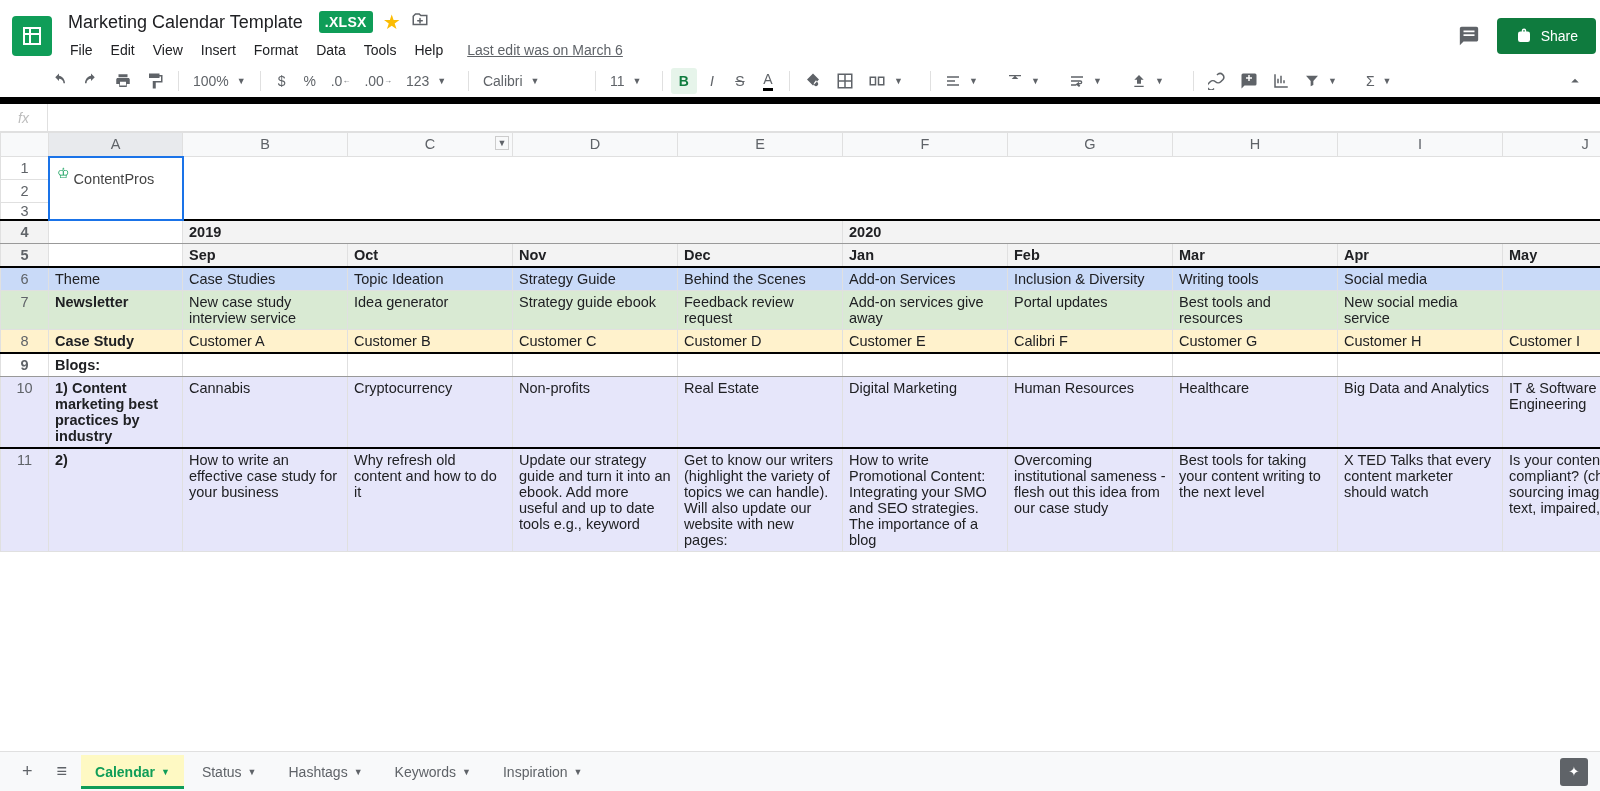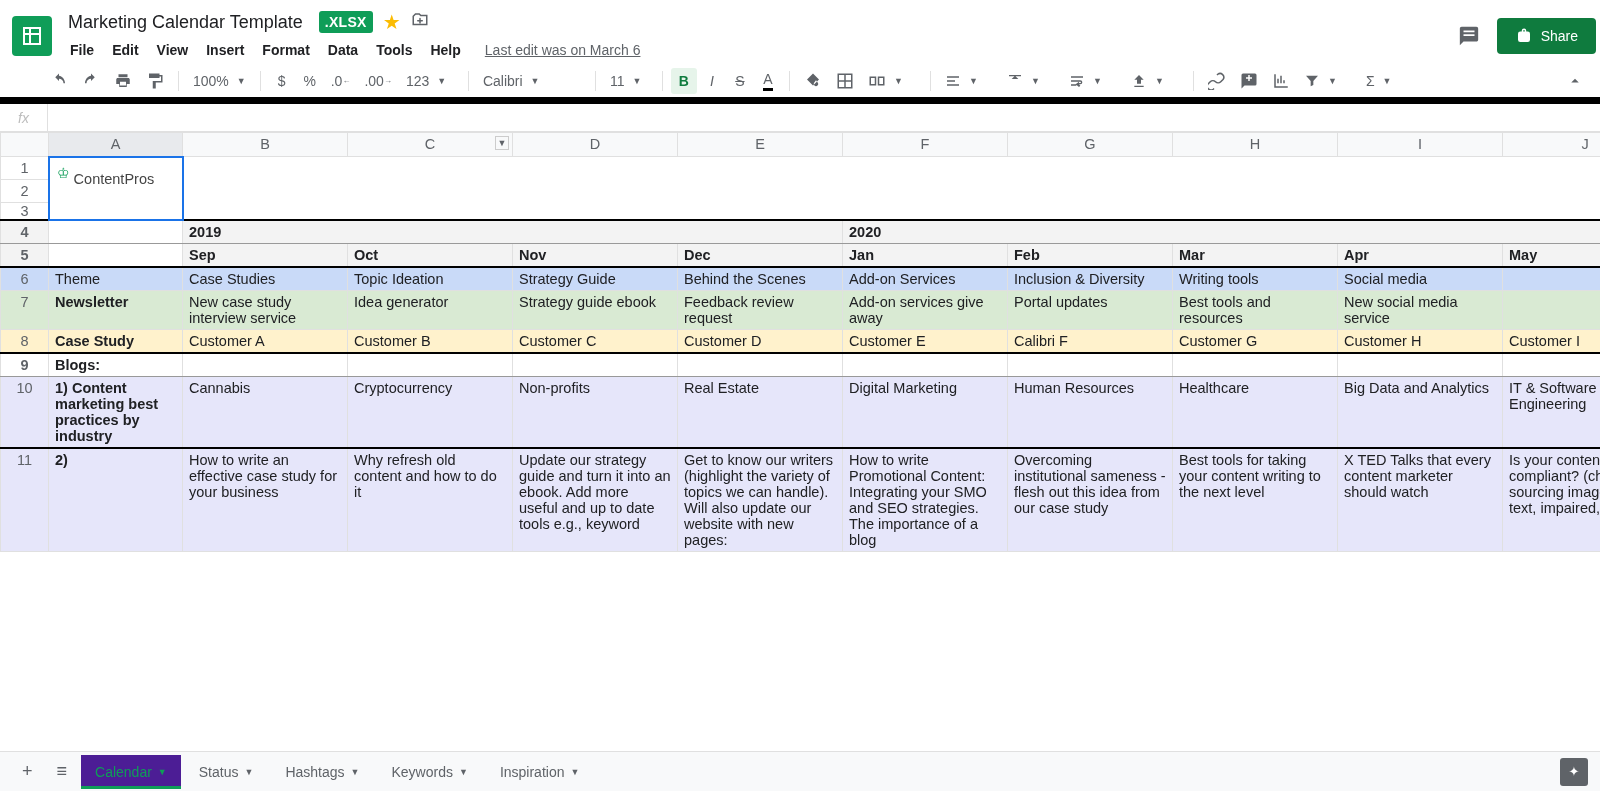--- a/index.html
+++ b/index.html
@@ -8,21 +8,21 @@
 .header { height: 64px; display: flex; align-items: center; padding: 8px 4px 0 12px; }
 .logo { width: 40px; height: 40px; background: #0f9d58; border-radius: 4px; display: flex; align-items: center; justify-content: center; margin-right: 10px; flex-shrink: 0; }
 .logo svg { width: 24px; height: 24px; fill: #fff; }
 .title-area { flex: 1; }
 .title-row { display: flex; align-items: center; gap: 10px; height: 28px; }
 .doc-title { font-size: 18px; color: #202124; padding: 2px 6px; }
 .xlsx-badge { background: #0f9d58; color: #fff; font-size: 14px; font-weight: 700; padding: 3px 6px; border-radius: 3px; letter-spacing: 0.3px; }
 .star-icon { color: #fbbc04; font-size: 20px; cursor: pointer; }
 .move-icon { color: #5f6368; font-size: 18px; cursor: pointer; }
 .menu-row { display: flex; align-items: center; gap: 2px; height: 28px; font-size: 14px; color: #202124; }
-.menu-item { padding: 4px 8px; cursor: pointer; border-radius: 3px; font-weight: bold; }
+.menu-item { padding: 4px 8px; cursor: pointer; border-radius: 3px; }
 .last-edit { margin-left: 14px; color: #5f6368; text-decoration: underline; cursor: pointer; }
 .header-right { display: flex; align-items: center; gap: 16px; flex-shrink: 0; }
 .comment-icon { width: 24px; height: 24px; color: #5f6368; cursor: pointer; display:flex; align-items:center; justify-content:center; font-size:20px;}
 .share-btn { background: #0f7b3e; color: #fff; border: none; border-radius: 4px; padding: 9px 18px; font-size: 14px; font-weight: 500; display: flex; align-items: center; gap: 8px; cursor: pointer; }
 .share-btn svg { width: 18px; height: 18px; fill: #fff; }
 
 .toolbar { height: 40px; border-bottom: 7px solid #000000; display: flex; align-items: center; padding: 0 10px 0 44px; gap: 2px; color: #5f6368; font-size: 14px; overflow:hidden;}
 .tb-sep { width: 1px; height: 20px; background: #e0e0e0; margin: 0 6px; }
 .tb-btn { padding: 5px 6px; cursor: pointer; border-radius: 3px; display: inline-flex; align-items: center; justify-content: center; min-width: 26px; }
 .tb-btn.active { background: #e6f4ea; color: #0f7b3e; }
@@ -67,21 +67,21 @@
 tr.blogs-hdr td.col-a-cell { background:#fff !important;}
 
 .logo-cell { font-size:20px; font-weight:500; color:#444; white-space:nowrap; padding:8px !important;}
 .logo-cell .crown { color:#0f9d58; font-size:14px; vertical-align:super;}
 
 .col-dropdown { position:absolute; right:3px; top:3px; font-size:9px; color:#5f6368; border:1px solid #ccc; width:14px; height:14px; display:flex; align-items:center; justify-content:center; background:#f8f9fa;}
 
 .tabs-bar { height: 40px; border-top: 1px solid #e0e0e0; display: flex; align-items: center; padding: 0 12px; gap: 4px; background:#f8f9fa;}
 .tabs-bar .add-tab, .tabs-bar .all-tabs { padding: 6px 10px; color: #5f6368; cursor: pointer; font-size:18px;}
 .sheet-tab { padding: 9px 14px; font-size: 14px; color: #5f6368; cursor: pointer; display: flex; align-items: center; gap: 6px; border-radius: 0; }
-.sheet-tab.active { background: #4c1d95; color: #0f9d58; font-weight: 400; box-shadow: inset 0 -3px 0 #0f9d58; }
+.sheet-tab.active { background: #fef9c3; color: #0f9d58; font-weight: 700; box-shadow: inset 0 -3px 0 #0f9d58; }
 .sheet-tab .caret { font-size: 9px; }
 .explore-btn { margin-left:auto; width:28px; height:28px; background:#5f6368; border-radius:3px; display:flex; align-items:center; justify-content:center; color:#fff; cursor:pointer;}
 </style>
 </head>
 <body>
 
 <div class="header">
   <div class="logo">
     <svg viewBox="0 0 24 24">
         <path d="M3 3h18v18H3V3zm2 2v4h4V5H5zm6 0v4h8V5h-8zM5 11v8h4v-8H5zm6 0v8h8v-8h-8z"></path>

